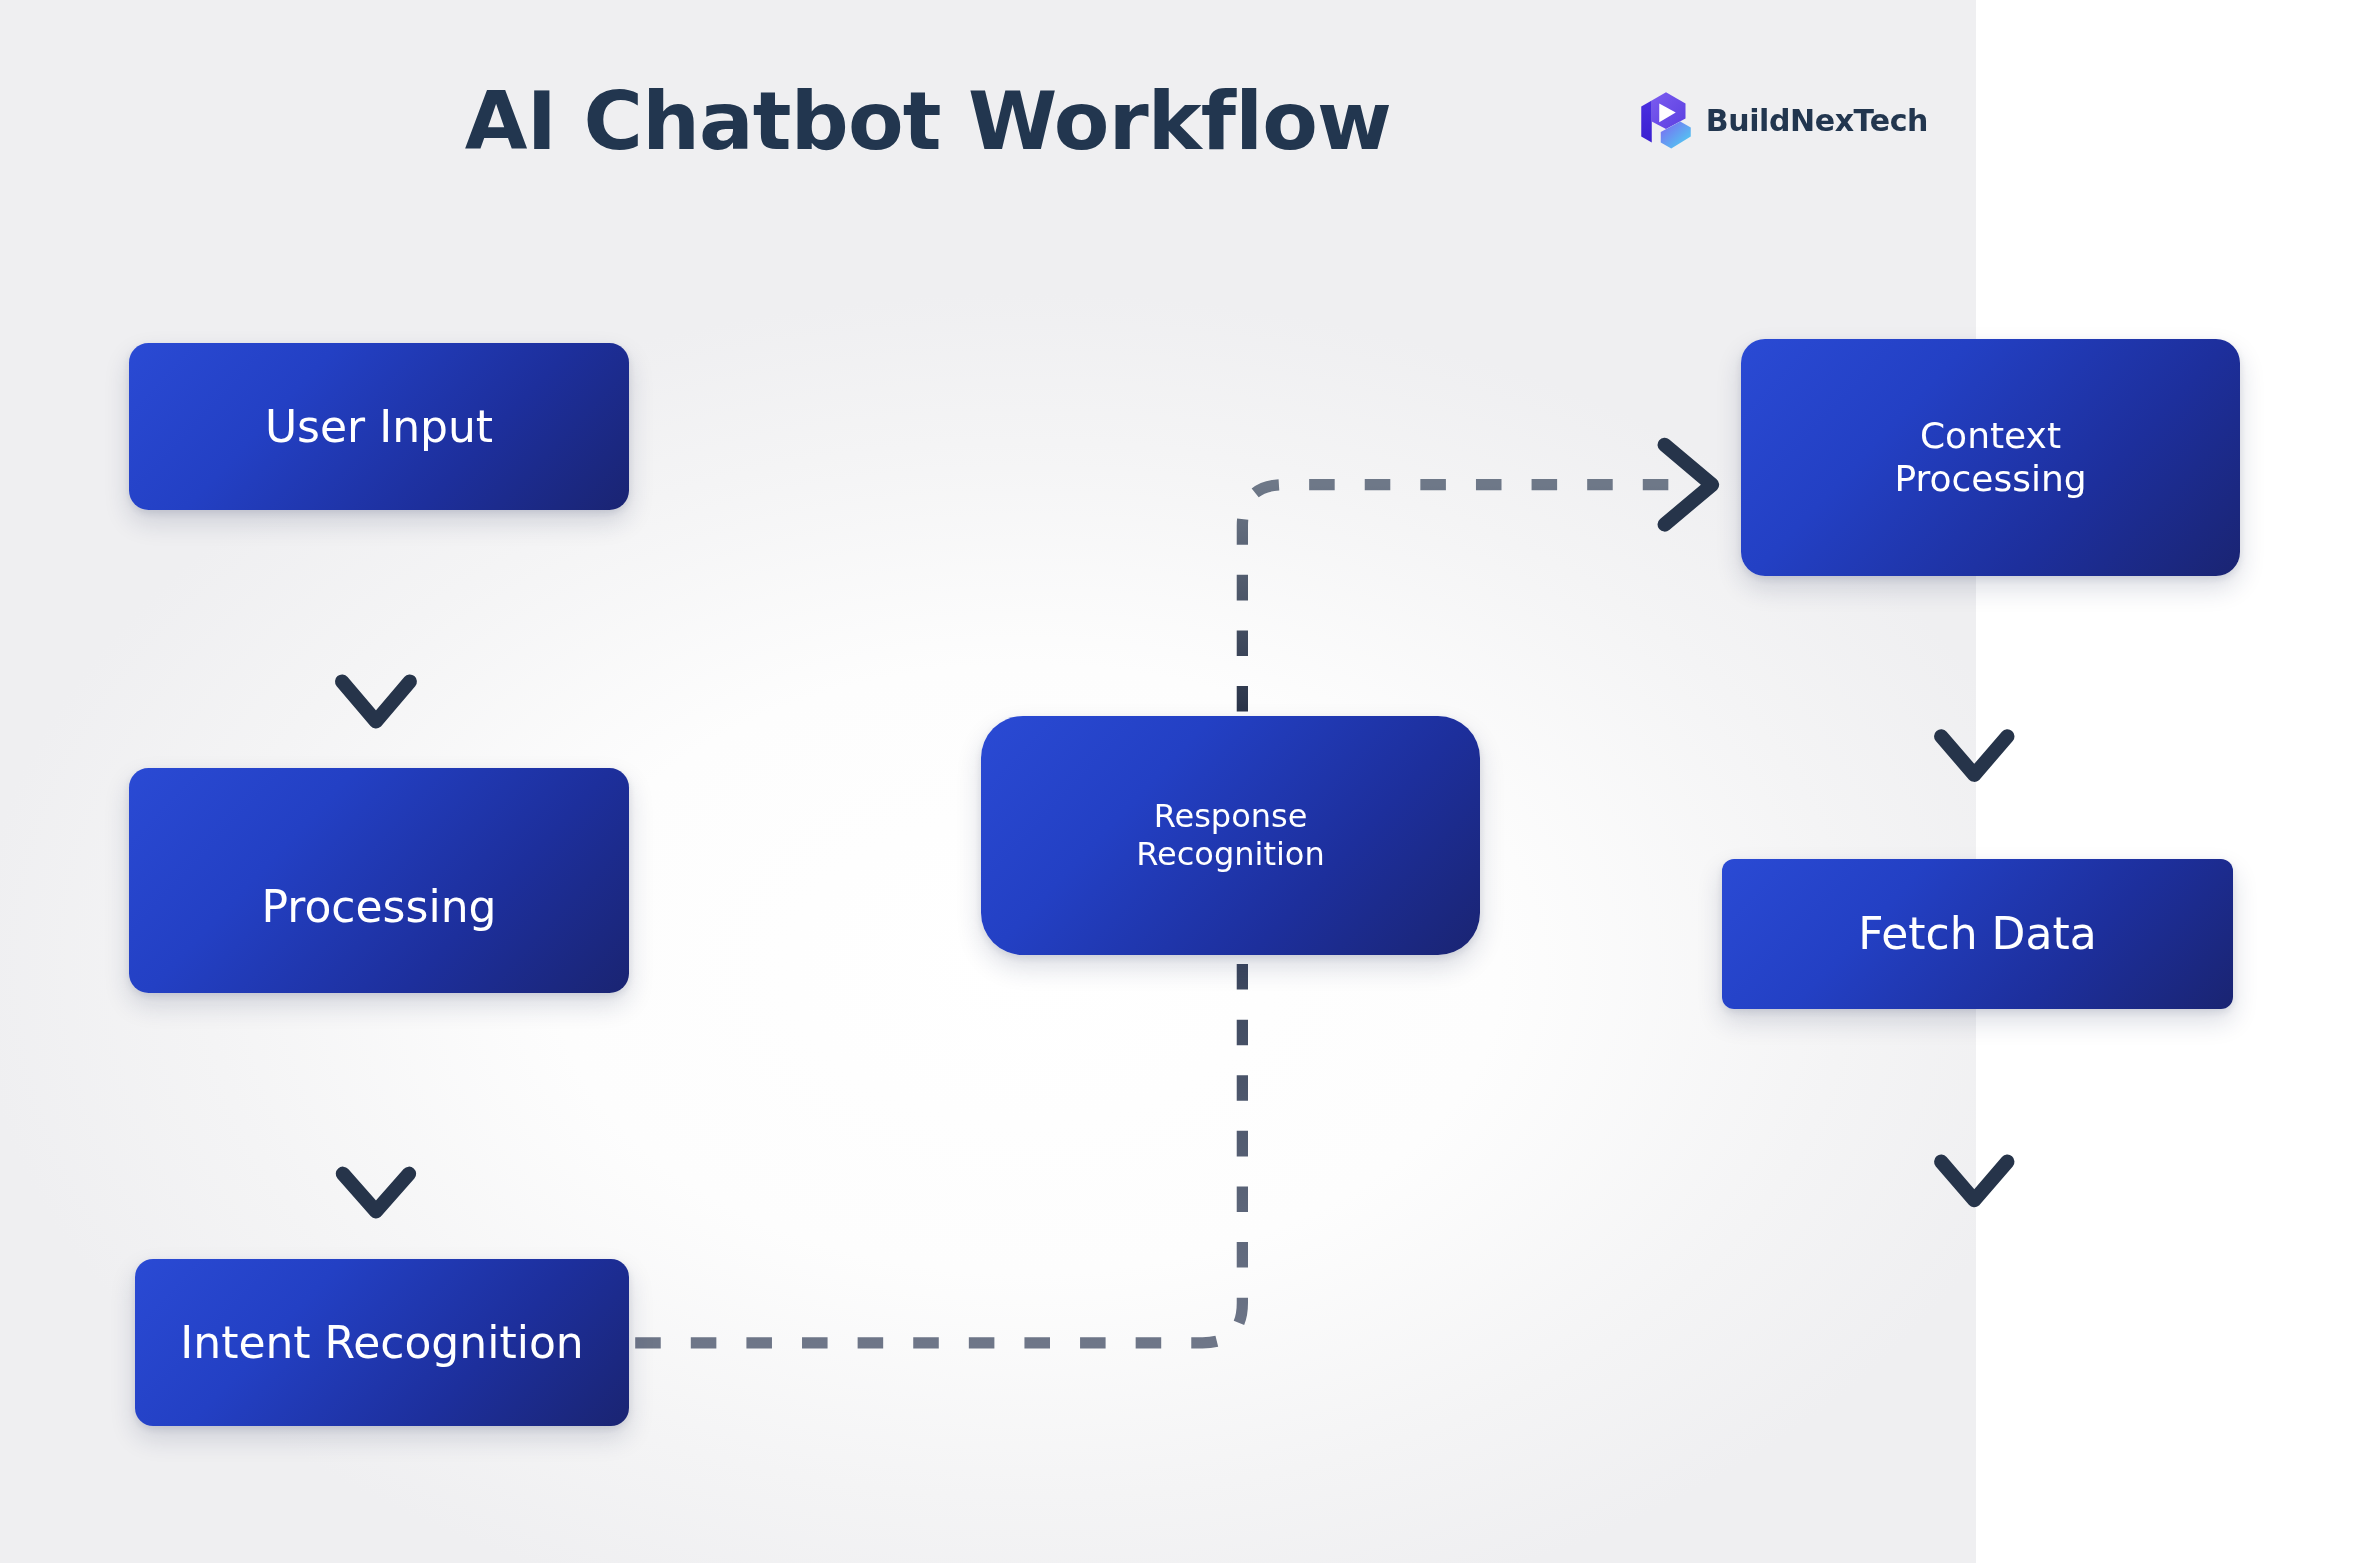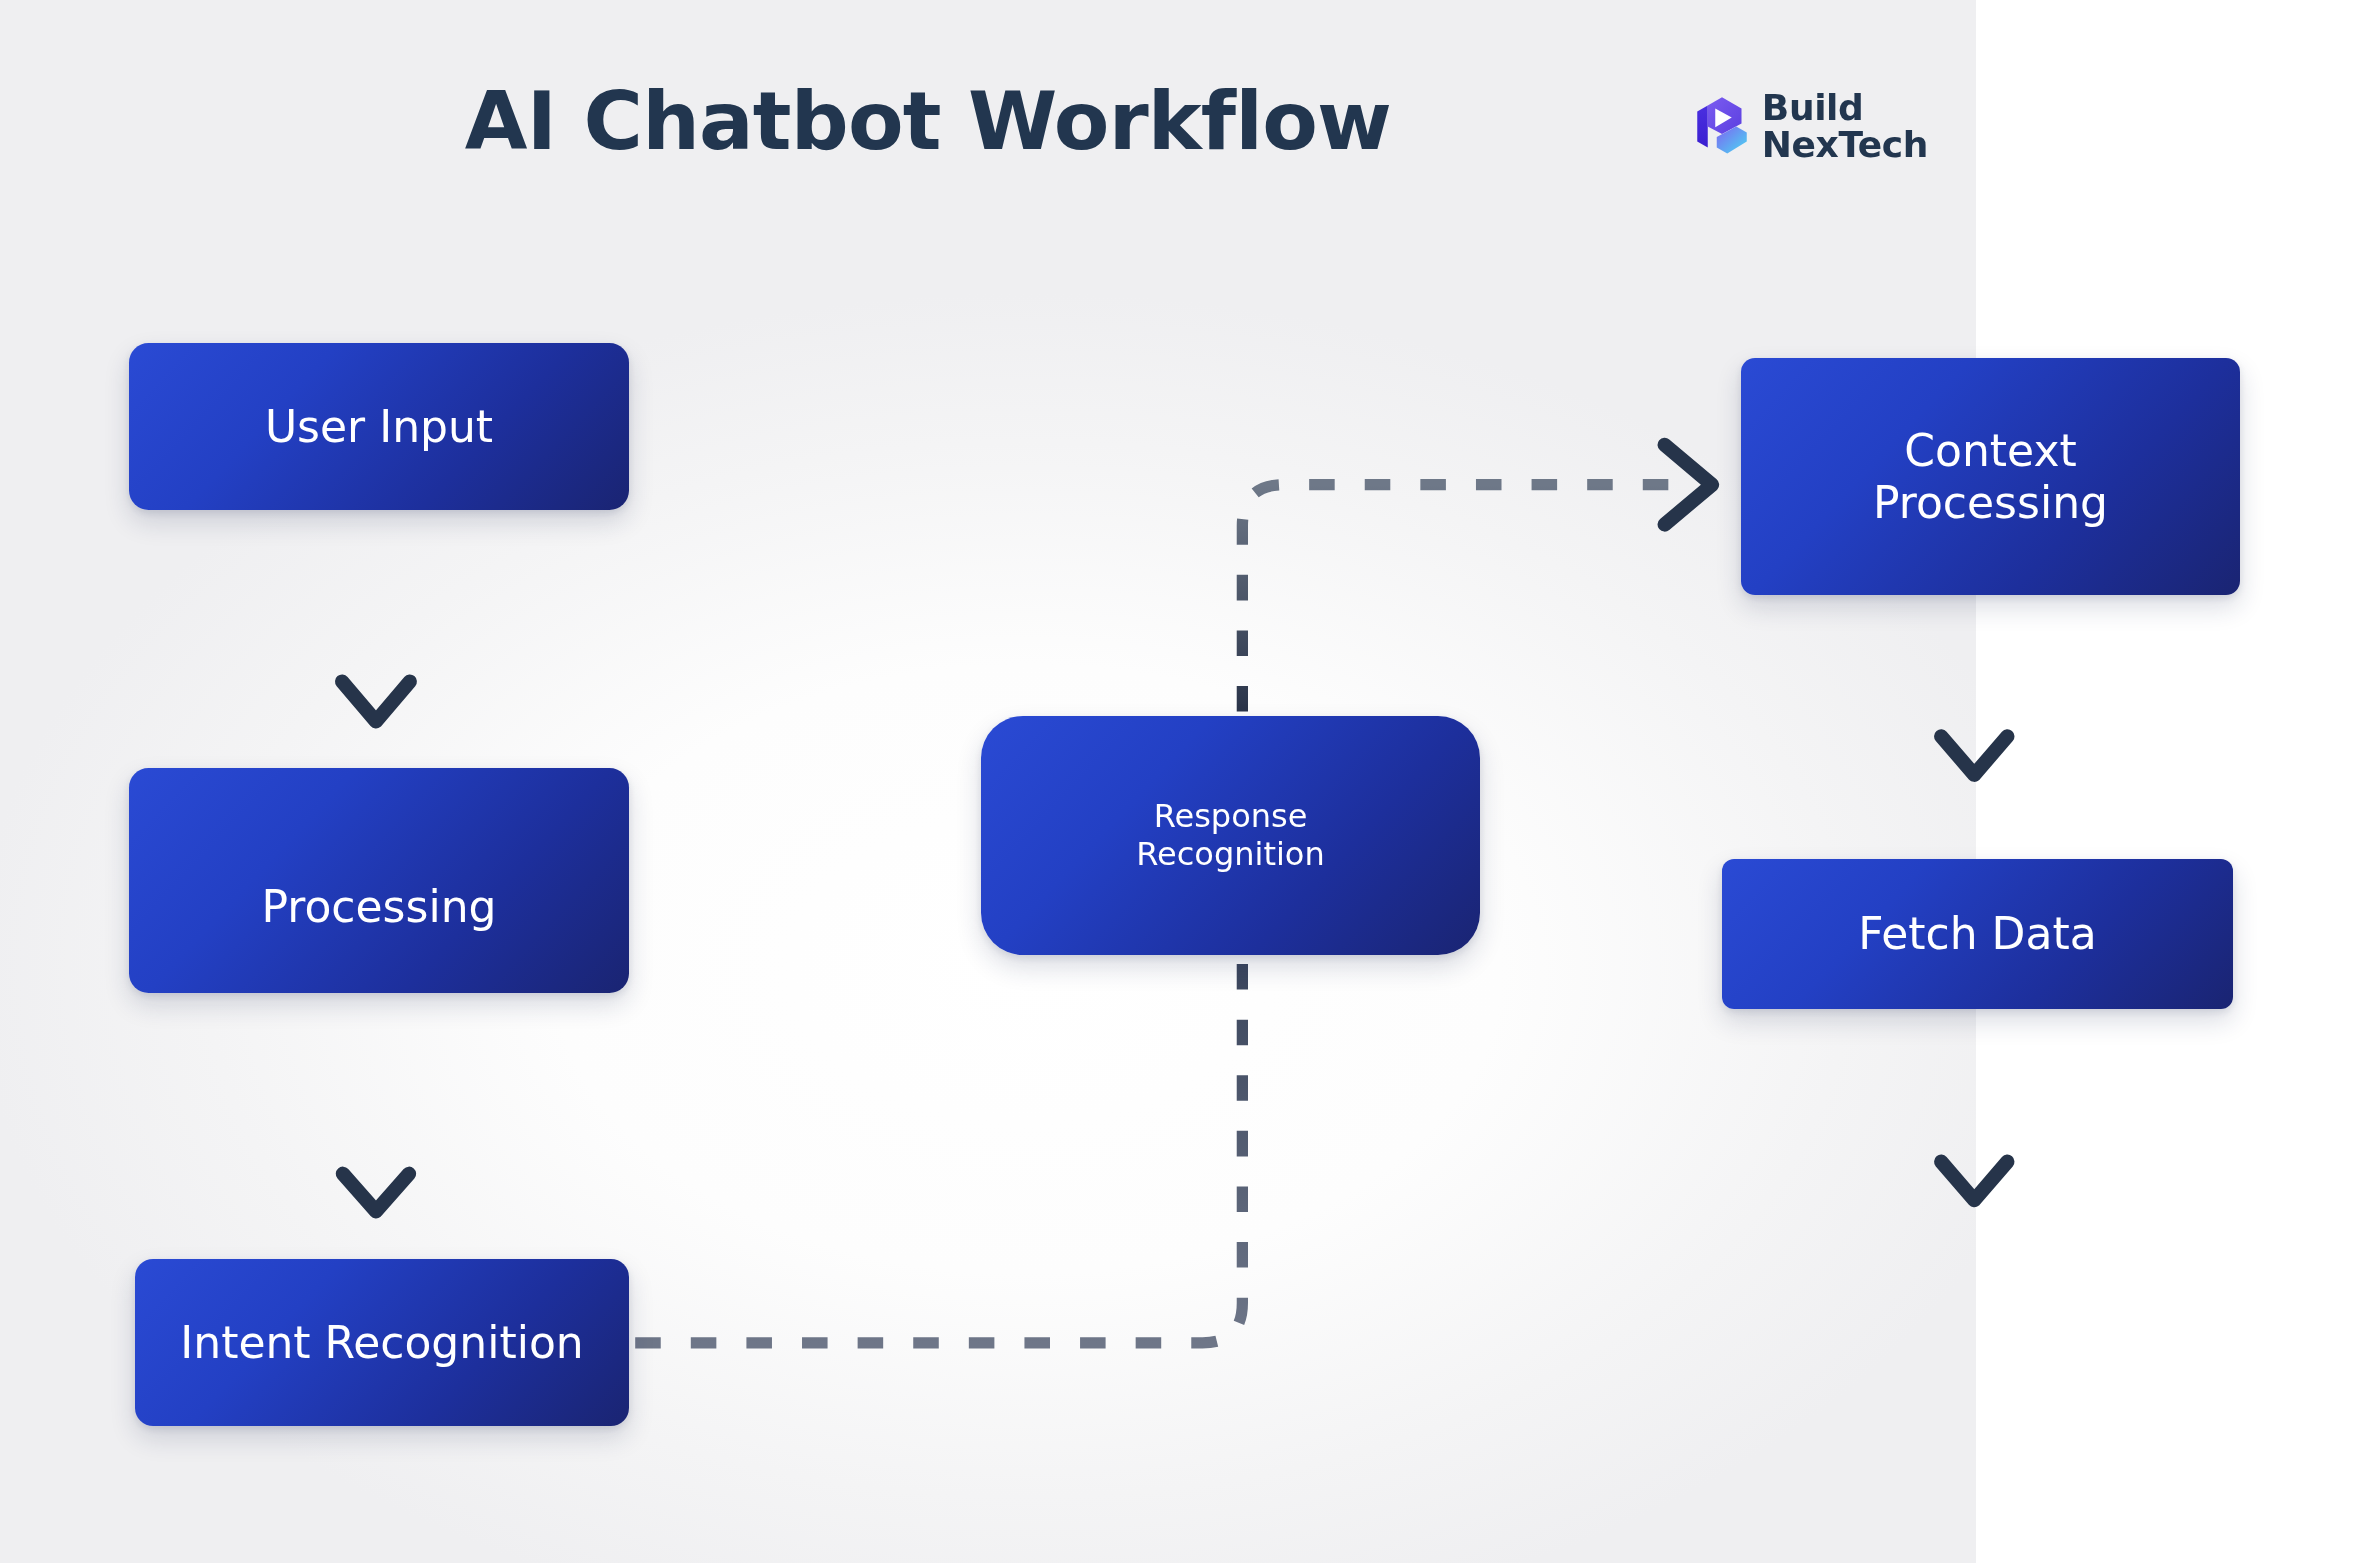--- a/index.html
+++ b/index.html
@@ -26,23 +26,23 @@
     color:#22364f;
     font-family:"DejaVu Sans", sans-serif;
   }
   #logo{
     position:absolute;
     right:48px; top:90px;
     display:flex; align-items:center; gap:12px;
   }
   #logo .mark{width:56px;height:63px;display:block;}
   #logo .wordmark{
-    display:flex;flex-direction:column;
+    display:flex;flex-direction:row;
     line-height:1.02;
-    font-size:36px;font-weight:bold;color:#22364f;
+    font-size:30px;font-weight:bold;color:#22364f;
     font-family:"DejaVu Sans", sans-serif;
     letter-spacing:-0.4px;
   }
   
   .node{
     position:absolute;
     display:flex;align-items:center;justify-content:center;
     text-align:center;
     color:#ffffff;
     font-weight:normal;
@@ -50,21 +50,21 @@
     background:linear-gradient(133deg,#2a4ad4 0%,#2340c4 32%,#1d2f9c 68%,#1a2472 100%);
     box-shadow:0 12px 25.5px rgba(25,35,80,.16), 0 3px 7.5px rgba(25,35,80,.10);
     line-height:1.18;
     box-sizing:border-box;
     padding:0 13.5px;
   }
   #node-user-input{left:129px;top:343px;width:500px;height:167px;border-radius:19.5px;font-size:44px;}
   #node-nlp{left:129px;top:768px;width:500px;height:225px;border-radius:19.5px;font-size:44px;}
   #node-intent{left:135px;top:1259px;width:494px;height:167px;border-radius:18px;font-size:44px;}
   #node-response{left:981px;top:716px;width:499px;height:239px;border-radius:42px;font-size:32px;}
-  #node-context{left:1741px;top:358px;width:499px;height:237px;border-radius:14px;font-size:44px;}
+  #node-context{left:1741px;top:339px;width:499px;height:237px;border-radius:24px;font-size:36px;}
   #node-fetch{left:1722px;top:859px;width:511px;height:150px;border-radius:12px;font-size:44px;}
   #node-send{left:1725px;top:1240px;width:511px;height:150px;border-radius:25.5px;font-size:44px;}
 
   
   #links{position:absolute;left:0;top:0;width:2366px;height:1563px;pointer-events:none;}
 </style>
 </head>
 <body>
 
 <div id="canvas">

